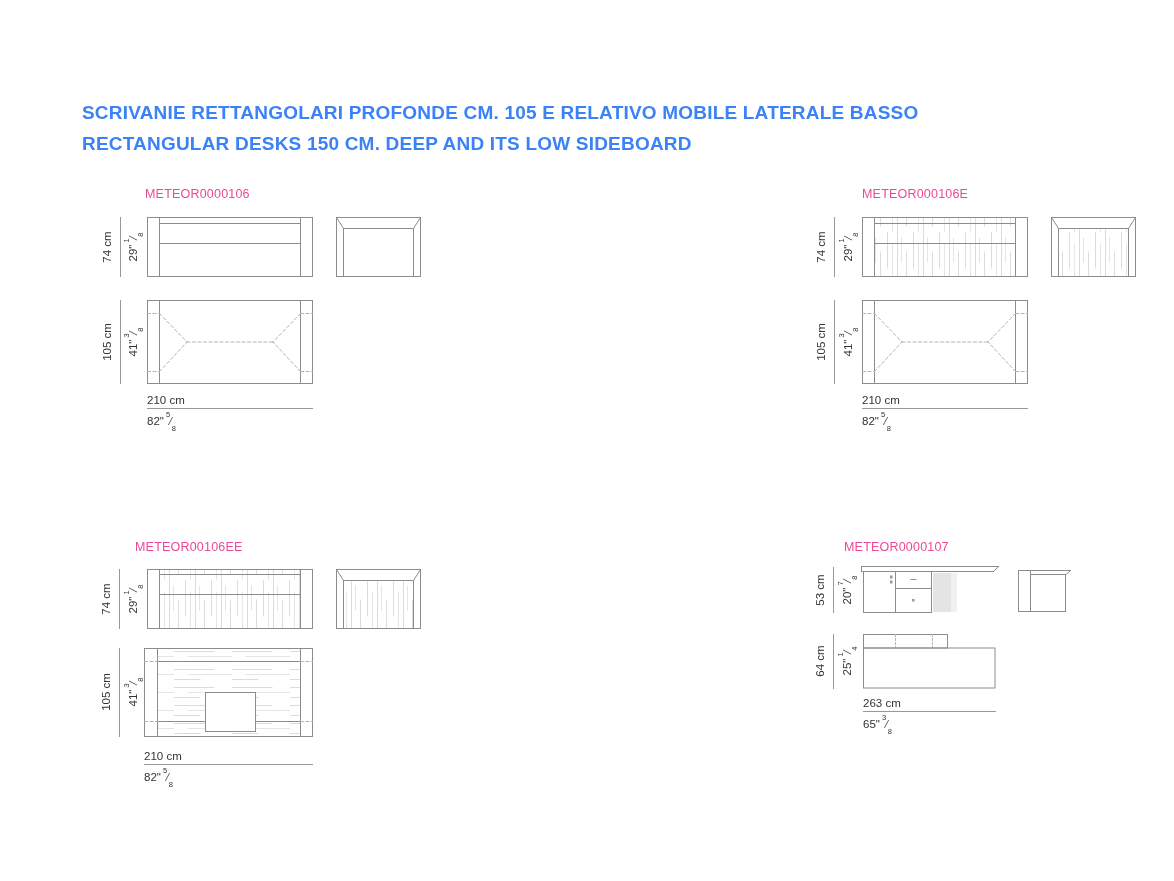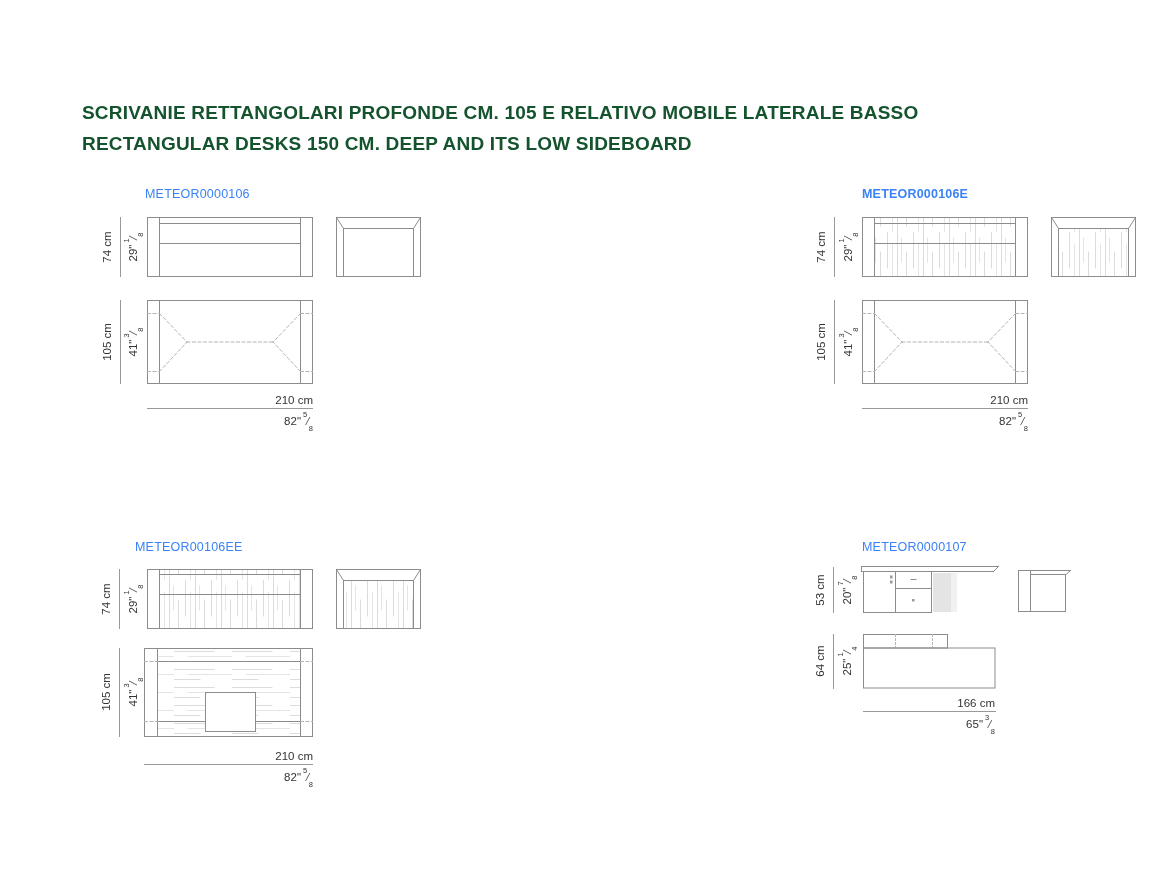--- a/index.html
+++ b/index.html
@@ -1,26 +1,26 @@
 <!DOCTYPE html>
 <html><head>
 <meta charset="utf-8">
 <style>
   html,body{margin:0;padding:0;background:#ffffff;}
   .canvas{position:relative;width:1174px;height:881px;background:#fff;
           font-family:"Liberation Sans","DejaVu Sans",sans-serif;overflow:hidden;}
   .art{position:absolute;left:0;top:0;}
   .layer{position:absolute;left:0;top:0;width:100%;height:100%;pointer-events:none;}
   .title{position:absolute;left:82px;top:97px;font-size:19px;font-weight:bold;
-         line-height:31px;letter-spacing:0.2px;color:#14532d;white-space:nowrap;}
-  .code{position:absolute;font-size:12.5px;color:#3b82f6;letter-spacing:0.2px;white-space:nowrap;}
+         line-height:31px;letter-spacing:0.2px;color:#3b82f6;white-space:nowrap;}
+  .code{position:absolute;font-size:12.5px;color:#ec4899;letter-spacing:0.2px;white-space:nowrap;}
   .dim{font-size:11.5px;color:#333333;}
   .vdim{position:absolute;width:80px;height:14px;line-height:14px;text-align:center;
         transform:rotate(-90deg);white-space:nowrap;}
-  .hdim{position:absolute;height:14px;line-height:14px;text-align:right;white-space:nowrap;}
+  .hdim{position:absolute;height:14px;line-height:14px;text-align:left;white-space:nowrap;}
   .fr sup{font-size:7.5px;position:relative;top:-3px;margin-left:2px;}
   .fr sub{font-size:7.5px;position:relative;top:3px;}
   .fr .fs{font-size:10px;}
 </style>
 </head>
 <body>
 
 <div class="canvas">
 
   <svg class="art" width="1174" height="881" viewBox="0 0 1174 881" fill="none" stroke-linecap="square">
@@ -219,42 +219,42 @@
     <div class="code" style="left:145px;top:187px;">METEOR0000106</div>
     <div class="vdim dim" style="left:67px;top:240px;">74 cm</div>
     <div class="vdim dim fr" style="left:90px;top:240px;"><span>29"</span><sup>1</sup><span class="fs">⁄</span><sub>8</sub></div>
     <div class="vdim dim" style="left:67px;top:335px;">105 cm</div>
     <div class="vdim dim fr" style="left:90px;top:335px;"><span>41"</span><sup>3</sup><span class="fs">⁄</span><sub>8</sub></div>
     <div class="hdim dim" style="left:147px;top:393px;width:166px;">210 cm</div>
     <div class="hdim dim fr" style="left:147px;top:411px;width:166px;"><span>82"</span><sup>5</sup><span class="fs">⁄</span><sub>8</sub></div>
   </div>
 
   <div class="layer">
-    <div class="code" style="left:862px;top:187px;font-weight:bold;">METEOR000106E</div>
+    <div class="code" style="left:862px;top:187px;">METEOR000106E</div>
     <div class="vdim dim" style="left:781px;top:240px;">74 cm</div>
     <div class="vdim dim fr" style="left:805px;top:240px;"><span>29"</span><sup>1</sup><span class="fs">⁄</span><sub>8</sub></div>
     <div class="vdim dim" style="left:781px;top:335px;">105 cm</div>
     <div class="vdim dim fr" style="left:805px;top:335px;"><span>41"</span><sup>3</sup><span class="fs">⁄</span><sub>8</sub></div>
     <div class="hdim dim" style="left:862px;top:393px;width:166px;">210 cm</div>
     <div class="hdim dim fr" style="left:862px;top:411px;width:166px;"><span>82"</span><sup>5</sup><span class="fs">⁄</span><sub>8</sub></div>
   </div>
 
   <div class="layer">
     <div class="code" style="left:135px;top:540px;">METEOR00106EE</div>
     <div class="vdim dim" style="left:66px;top:592px;">74 cm</div>
     <div class="vdim dim fr" style="left:90px;top:592px;"><span>29"</span><sup>1</sup><span class="fs">⁄</span><sub>8</sub></div>
     <div class="vdim dim" style="left:66px;top:685px;">105 cm</div>
     <div class="vdim dim fr" style="left:90px;top:685px;"><span>41"</span><sup>3</sup><span class="fs">⁄</span><sub>8</sub></div>
     <div class="hdim dim" style="left:144px;top:749px;width:169px;">210 cm</div>
     <div class="hdim dim fr" style="left:144px;top:767px;width:169px;"><span>82"</span><sup>5</sup><span class="fs">⁄</span><sub>8</sub></div>
   </div>
 
   <div class="layer">
-    <div class="code" style="left:862px;top:540px;">METEOR0000107</div>
+    <div class="code" style="left:844px;top:540px;">METEOR0000107</div>
     <div class="vdim dim" style="left:780px;top:583px;">53 cm</div>
     <div class="vdim dim fr" style="left:804px;top:583px;"><span>20"</span><sup>7</sup><span class="fs">⁄</span><sub>8</sub></div>
     <div class="vdim dim" style="left:780px;top:654px;">64 cm</div>
     <div class="vdim dim fr" style="left:804px;top:654px;"><span>25"</span><sup>1</sup><span class="fs">⁄</span><sub>4</sub></div>
-    <div class="hdim dim" style="left:863px;top:696px;width:132px;">166 cm</div>
+    <div class="hdim dim" style="left:863px;top:696px;width:132px;">263 cm</div>
     <div class="hdim dim fr" style="left:863px;top:714px;width:132px;"><span>65"</span><sup>3</sup><span class="fs">⁄</span><sub>8</sub></div>
   </div>
 
 </div>
 
 </body></html>

